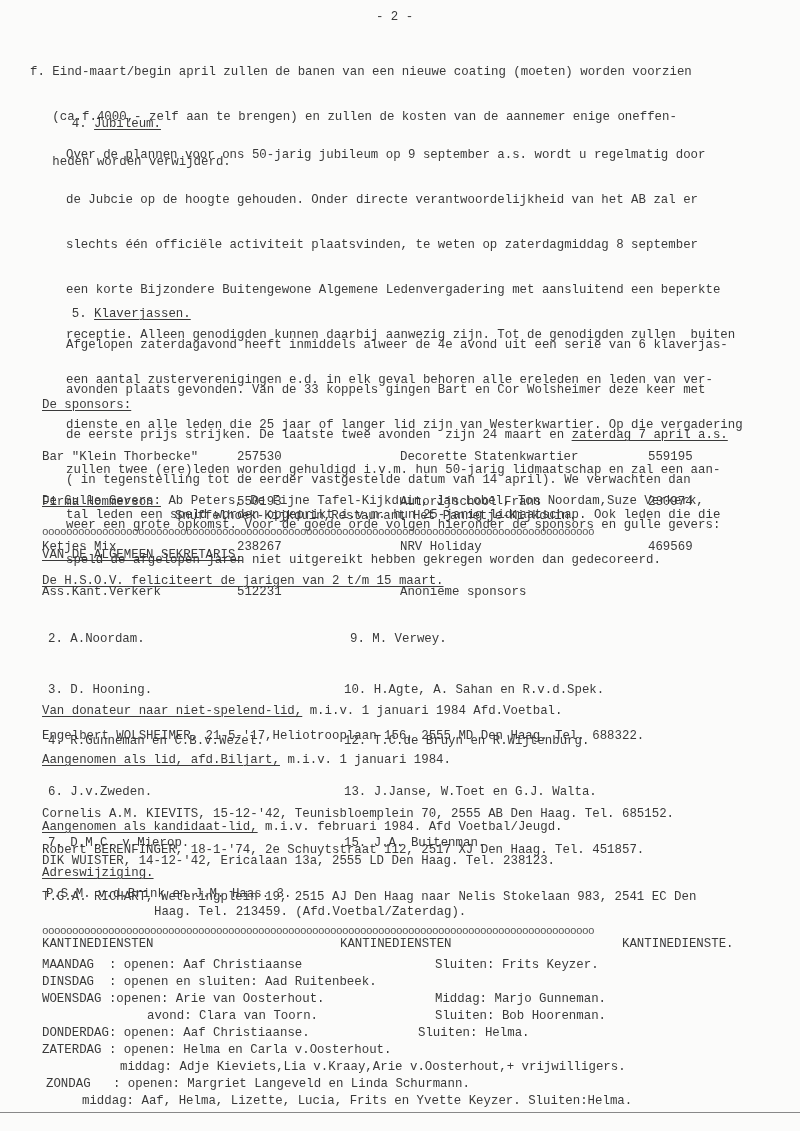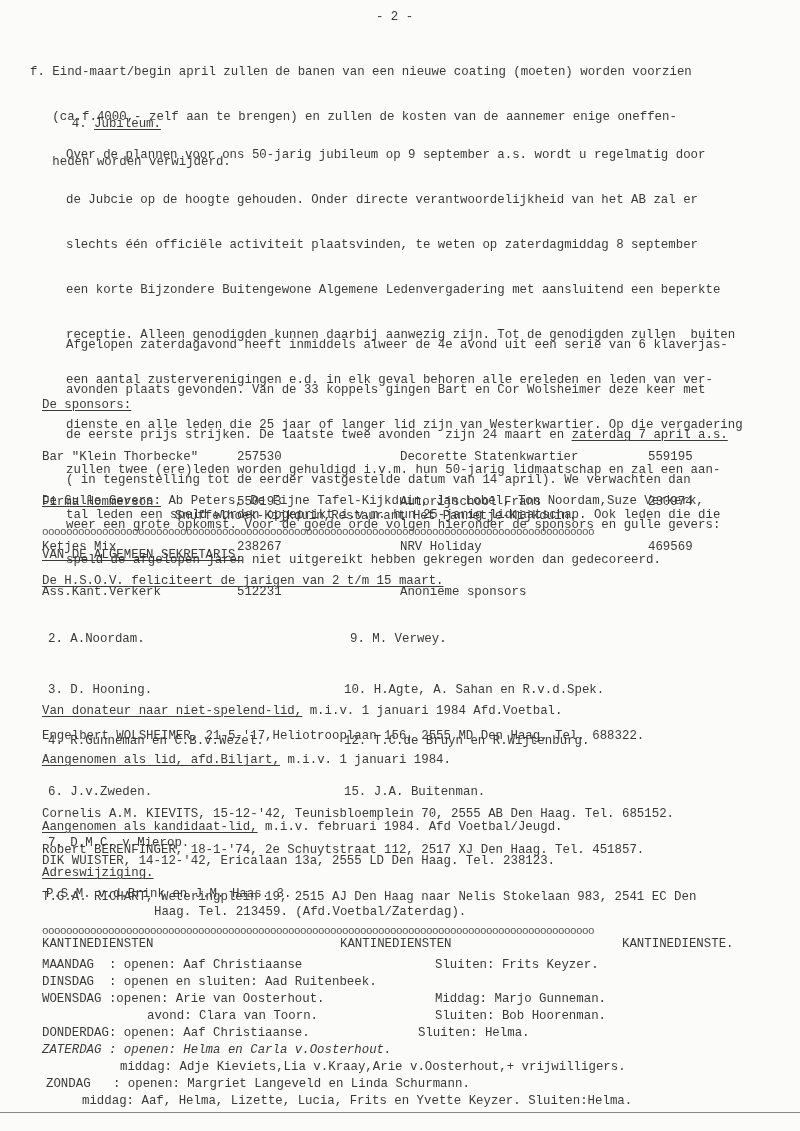--- a/index.html
+++ b/index.html
@@ -43,20 +43,23 @@
     <span class="line">slechts één officiële activiteit plaatsvinden, te weten op zaterdagmiddag 8 september</span>
     <span class="line">een korte Bijzondere Buitengewone Algemene Ledenvergadering met aansluitend een beperkte</span>
     <span class="line">receptie. Alleen genodigden kunnen daarbij aanwezig zijn. Tot de genodigden zullen  buiten</span>
     <span class="line">een aantal zusterverenigingen e.d. in elk geval behoren alle ereleden en leden van ver-</span>
     <span class="line">dienste en alle leden die 25 jaar of langer lid zijn van Westerkwartier. Op die vergadering</span>
     <span class="line">zullen twee (ere)leden worden gehuldigd i.v.m. hun 50-jarig lidmaatschap en zal een aan-</span>
     <span class="line">tal leden een speld worden opgeprikt i.v.m. hun 25-jarig lidmaatschap. Ook leden die die</span>
     <span class="line">speld de afgelopen jaren niet uitgereikt hebben gekregen worden dan gedecoreerd.</span>
   </div>
 
+  <div class="abs" style="left:42px; top:292px;">
+    <span>5.</span> <span class="u">Klaverjassen.</span>
+  </div>
   <div class="abs" style="left:66px; top:308px;">
     <span class="line">Afgelopen zaterdagavond heeft inmiddels alweer de 4e avond uit een serie van 6 klaverjas-</span>
     <span class="line">avonden plaats gevonden. Van de 33 koppels gingen Bart en Cor Wolsheimer deze keer met</span>
     <span class="line"><span>de eerste prijs strijken. De laatste twee avonden  zijn 24 maart en </span><span class="u">zaterdag 7 april a.s.</span></span>
     <span class="line">( in tegenstelling tot de eerder vastgestelde datum van 14 april). We verwachten dan</span>
     <span class="line">weer een grote opkomst. Voor de goede orde volgen hieronder de sponsors en gulle gevers:</span>
   </div>
 
   <div class="abs u" style="left:42px; top:398px;">De sponsors:</div>
 
@@ -100,20 +103,21 @@
     <span class="line" style="height:17px;">3. D. Hooning.</span>
     <span class="line" style="height:17px;">4. R.Gunneman en C.B.v.Wezel.</span>
     <span class="line" style="height:17px;">6. J.v.Zweden.</span>
     <span class="line" style="height:17px;">7. D.M.C. v.Mierop.</span>
     <span class="line" style="height:17px; margin-left:-2px;">P.S.M. v.d.Brink en J.M. Haas. 3.</span>
   </div>
   <div class="col" style="left:344px; top:597px; line-height:17px;">
     <span class="line" style="height:17px; padding-left:6px;">9. M. Verwey.</span>
     <span class="line" style="height:17px;">10. H.Agte, A. Sahan en R.v.d.Spek.</span>
     <span class="line" style="height:17px;">12. T.C.de Bruyn en R.Wijtenburg.</span>
+    <span class="line" style="height:17px;">13. J.Janse, W.Toet en G.J. Walta.</span>
     <span class="line" style="height:17px;">15. J.A. Buitenman.</span>
   </div>
 
   <div class="abs" style="left:42px; top:704px;"><span class="u">Van donateur naar niet-spelend-lid,</span><span> m.i.v. 1 januari 1984 Afd.Voetbal.</span></div>
   <div class="abs" style="left:42px; top:729px;">Engelbert WOLSHEIMER, 21-5-'17,Heliotrooplaan 156, 2555 MD Den Haag. Tel. 688322.</div>
 
   <div class="abs" style="left:42px; top:753px;"><span class="u">Aangenomen als lid, afd.Biljart,</span><span> m.i.v. 1 januari 1984.</span></div>
   <div class="abs" style="left:42px; top:777px;">
     <span class="line" style="height:17px;">Cornelis A.M. KIEVITS, 15-12-'42, Teunisbloemplein 70, 2555 AB Den Haag. Tel. 685152.</span>
     <span class="line" style="height:17px;">DIK WUISTER, 14-12-'42, Ericalaan 13a, 2555 LD Den Haag. Tel. 238123.</span>
@@ -140,21 +144,21 @@
 
     <div class="abs" style="left:42px; top:992px;"><span>WOENSDAG :</span><span>openen: Arie van Oosterhout.</span></div>
     <div class="abs" style="left:435px; top:992px;">Middag: Marjo Gunneman.</div>
 
     <div class="abs" style="left:147px; top:1009px;">avond: Clara van Toorn.</div>
     <div class="abs" style="left:435px; top:1009px;">Sluiten: Bob Hoorenman.</div>
 
     <div class="abs" style="left:42px; top:1026px;"><span>DONDERDAG:</span> <span>openen: Aaf Christiaanse.</span></div>
     <div class="abs" style="left:418px; top:1026px;">Sluiten: Helma.</div>
 
-    <div class="abs" style="left:42px; top:1043px;font-style:italic;"><span>ZATERDAG :</span> <span>openen: Helma en Carla v.Oosterhout.</span></div>
+    <div class="abs" style="left:42px; top:1043px;"><span>ZATERDAG :</span> <span>openen: Helma en Carla v.Oosterhout.</span></div>
 
     <div class="abs" style="left:120px; top:1060px;">middag: Adje Kieviets,Lia v.Kraay,Arie v.Oosterhout,+ vrijwilligers.</div>
 
     <div class="abs" style="left:46px; top:1077px;"><span>ZONDAG   :</span> <span>openen: Margriet Langeveld en Linda Schurmann.</span></div>
 
     <div class="abs" style="left:82px; top:1094px;">middag: Aaf, Helma, Lizette, Lucia, Frits en Yvette Keyzer. Sluiten:Helma.</div>
   </div>
 
   <div class="bottom-rule"></div>
 </div>

